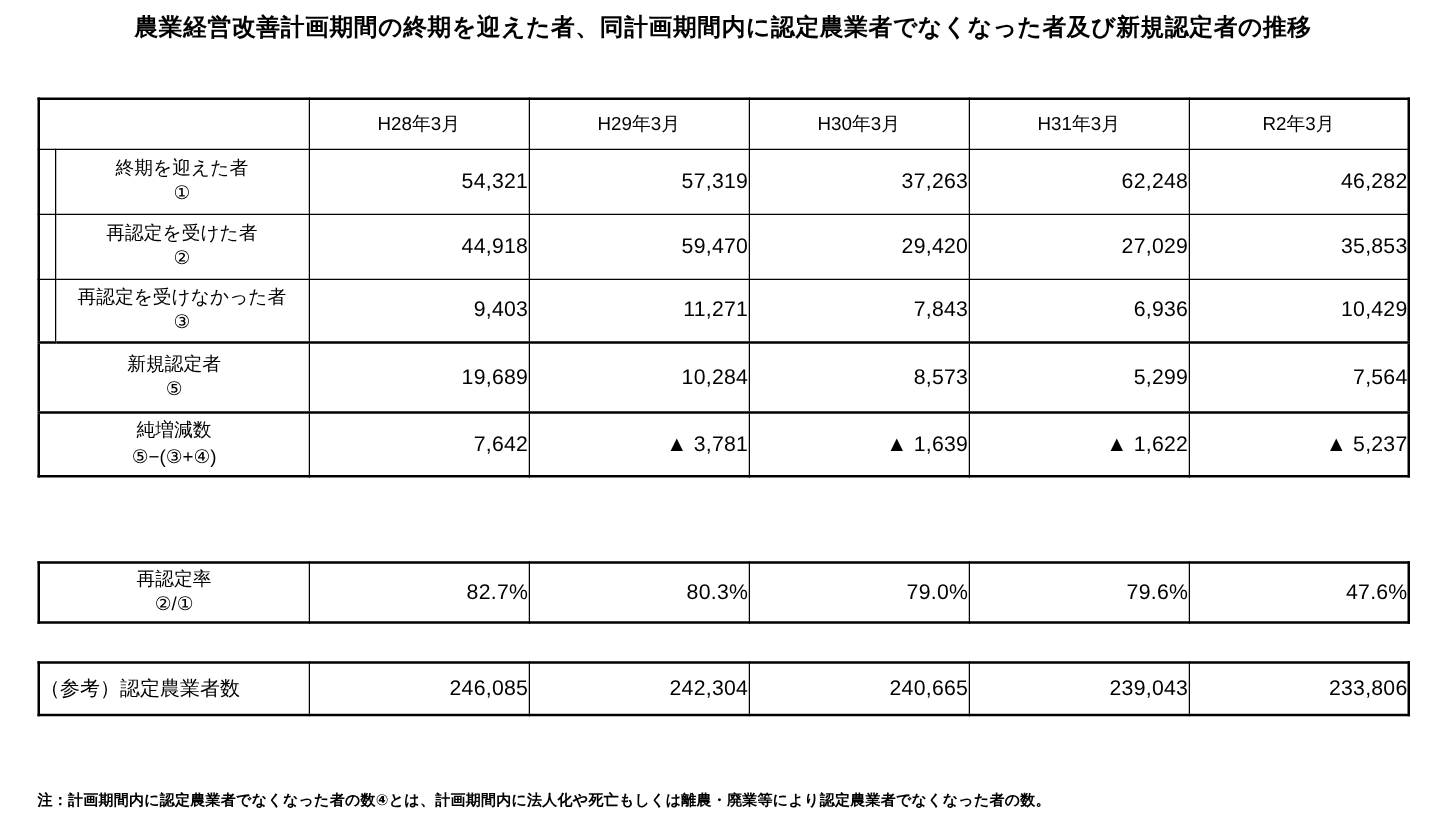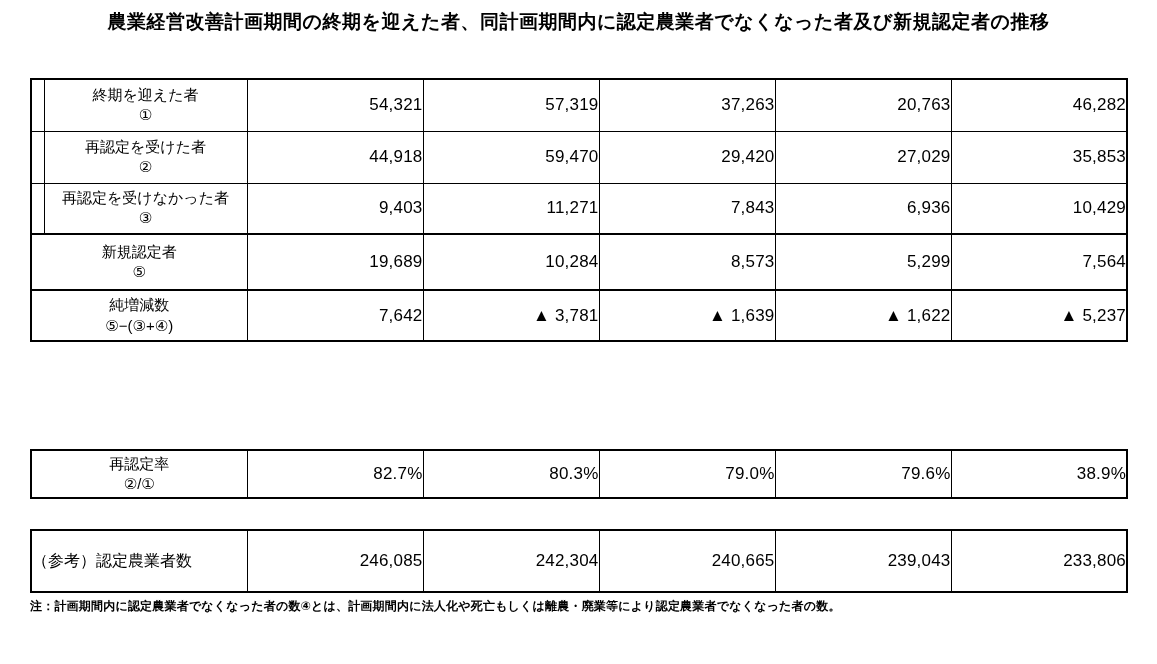--- a/index.html
+++ b/index.html
@@ -73,21 +73,21 @@
   
   td.strip-r1 { border-right-style: hidden; border-bottom-style: hidden; }
   td.strip-r2 { border-top-style: hidden;  border-bottom-style: hidden; }
   td.strip-r3 { border-top-style: hidden;  border-bottom: 2px solid #000; }
   
   tr.thick-bottom td { border-bottom-width: 2px; }
 
   .note {
     position: absolute;
     left: 30px;
-    top: 598px;
+    top: 632px;
     margin: 0;
     font-size: 12px;
     font-weight: bold;
     letter-spacing: 0.2px;
   }
 </style>
 </head>
 <body>
 
 <h1 class="title">農業経営改善計画期間の終期を迎えた者、同計画期間内に認定農業者でなくなった者及び新規認定者の推移</h1>
@@ -96,31 +96,39 @@
   <colgroup>
     <col style="width:13px">
       <col style="width:203px">
     <col style="width:176px">
       <col style="width:176px">
       <col style="width:176px">
     <col style="width:176px">
       <col style="width:176px">
   </colgroup>
   <tbody>
+    <tr style="height:40px">
+      <td class="corner" colspan="2"></td>
+      <th class="colhead">H28年3月</th>
+      <th class="colhead">H29年3月</th>
+      <th class="colhead">H30年3月</th>
+      <th class="colhead">H31年3月</th>
+      <th class="colhead">R2年3月</th>
+    </tr>
 
     <tr style="height:52px">
       <td class="strip-r1"></td>
       <td class="label">
         <span class="lbl">終期を迎えた者</span>
         <span class="sub">①</span>
       </td>
       <td class="num">54,321</td>
       <td class="num">57,319</td>
       <td class="num">37,263</td>
-      <td class="num">20,763</td>
+      <td class="num">62,248</td>
       <td class="num">46,282</td>
     </tr>
 
     <tr style="height:52px">
       <td class="strip-r2"></td>
       <td class="label">
         <span class="lbl">再認定を受けた者</span>
         <span class="sub">②</span>
       </td>
       <td class="num">44,918</td>
@@ -183,37 +191,37 @@
   <tbody>
     <tr style="height:48px">
       <td class="label" colspan="2">
         <span class="lbl">再認定率</span>
         <span class="sub">②/①</span>
       </td>
       <td class="num pct">82.7%</td>
       <td class="num pct">80.3%</td>
       <td class="num pct">79.0%</td>
       <td class="num pct">79.6%</td>
-      <td class="num pct">38.9%</td>
+      <td class="num pct">47.6%</td>
     </tr>
   </tbody>
 </table>
 
 <table class="grid ref-table">
   <colgroup>
     <col style="width:13px">
       <col style="width:203px">
     <col style="width:176px">
       <col style="width:176px">
       <col style="width:176px">
     <col style="width:176px">
       <col style="width:176px">
   </colgroup>
   <tbody>
-    <tr style="height:62px">
+    <tr style="height:42px">
       <td class="ref-label" colspan="2">（参考）認定農業者数</td>
       <td class="num">246,085</td>
       <td class="num">242,304</td>
       <td class="num">240,665</td>
       <td class="num">239,043</td>
       <td class="num">233,806</td>
     </tr>
   </tbody>
 </table>
 

